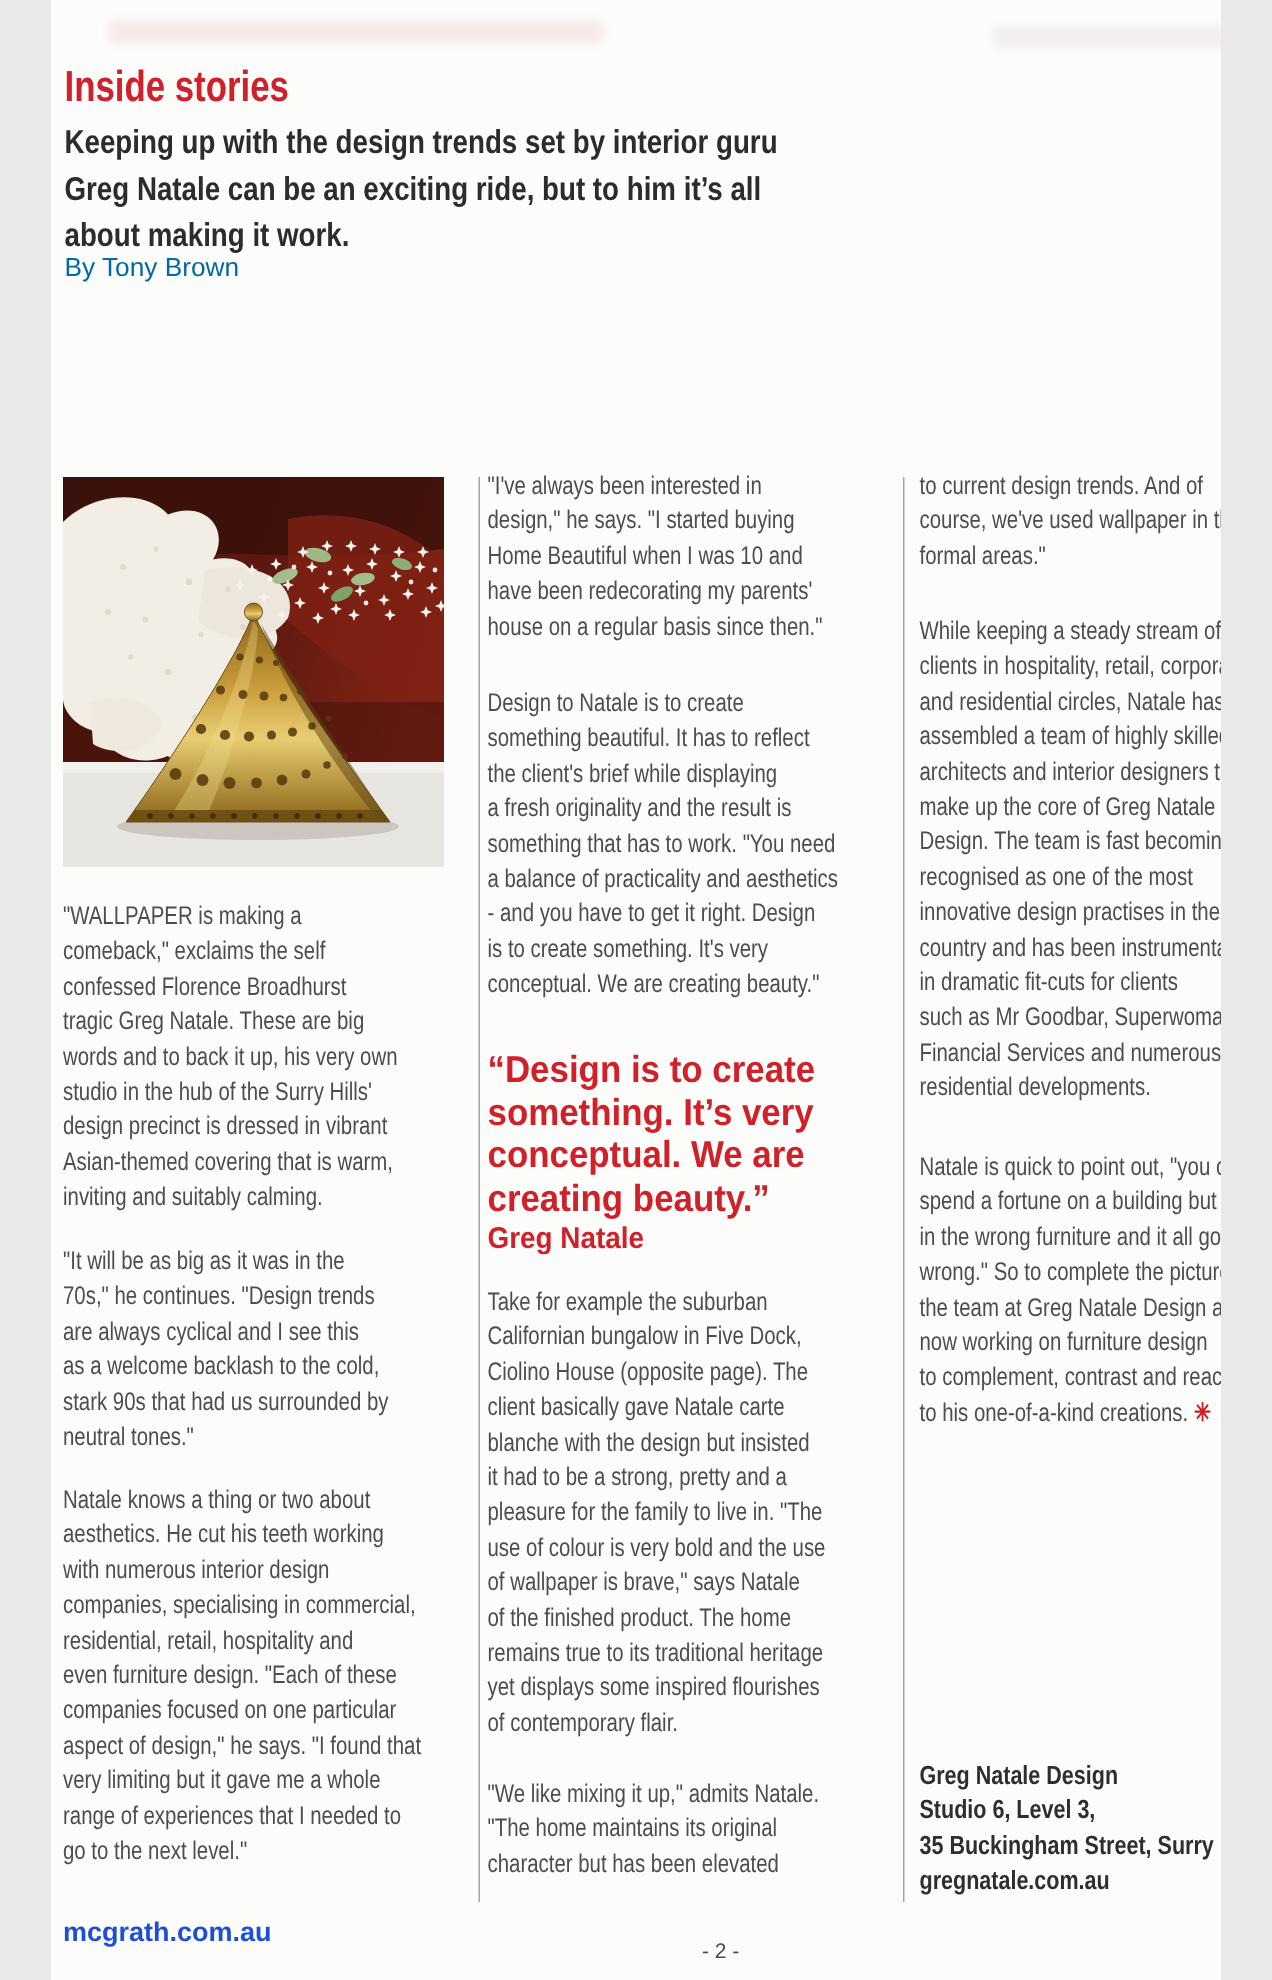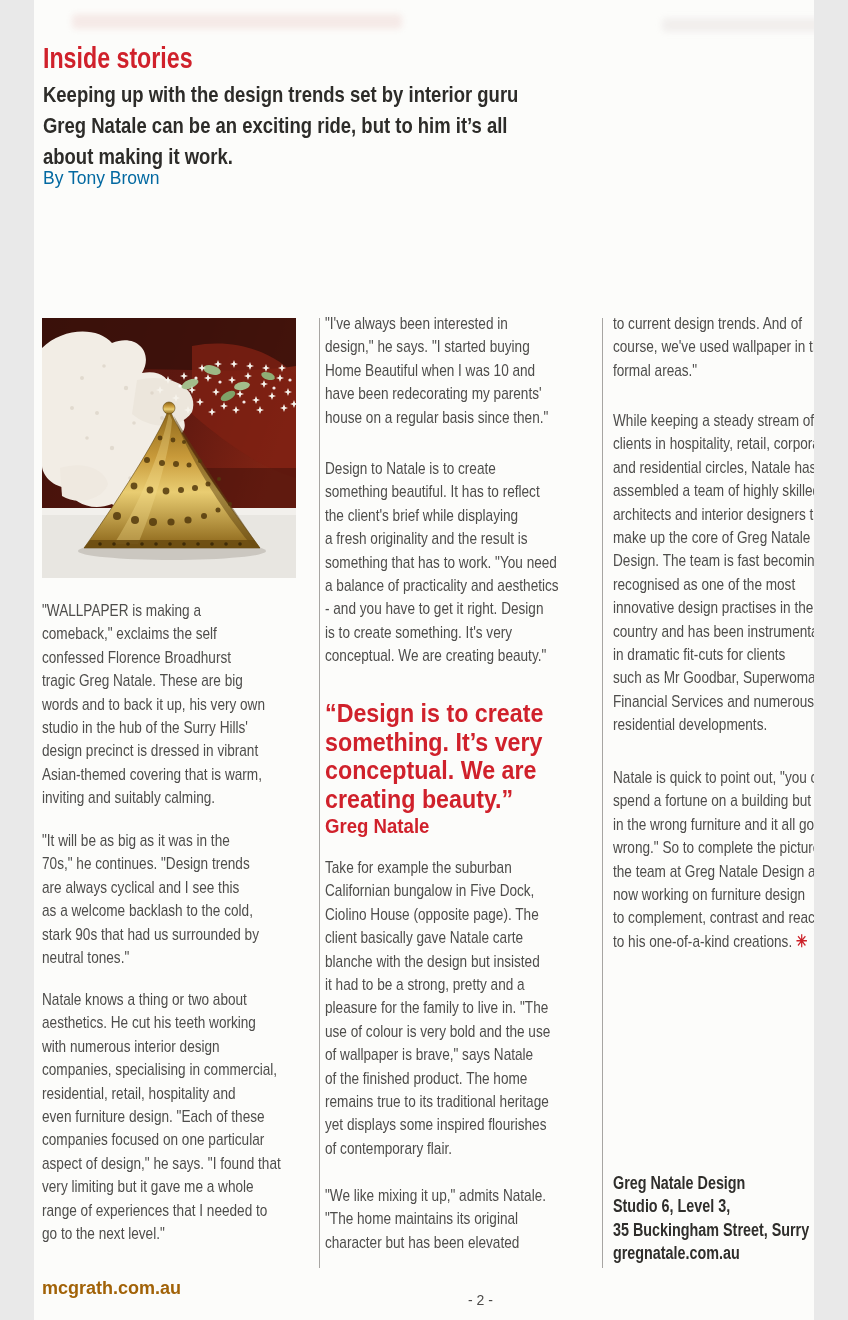--- a/index.html
+++ b/index.html
@@ -60,21 +60,21 @@
     transform:scaleX(.93);white-space:nowrap;
   }
   .endmark{color:#cc2128;font-weight:bold;}
   .contact{
     position:absolute;left:579px;top:1172px;width:345px;
     font-size:17.5px;font-weight:bold;line-height:23.4px;color:#2f2e2b;
     transform:scaleX(.82);white-space:pre-line;
   }
   .footer-site{
     position:absolute;left:8px;top:1278px;
-    font-size:18px;font-weight:bold;color:#a16207;white-space:nowrap;
+    font-size:18px;font-weight:bold;color:#1d4ed8;white-space:nowrap;
   }
   .page-number{
     position:absolute;left:434px;top:1292px;
     font-size:14px;color:#4b4a48;white-space:nowrap;
   }
 </style>
 </head>
 <body>
 
 <div class="page">

